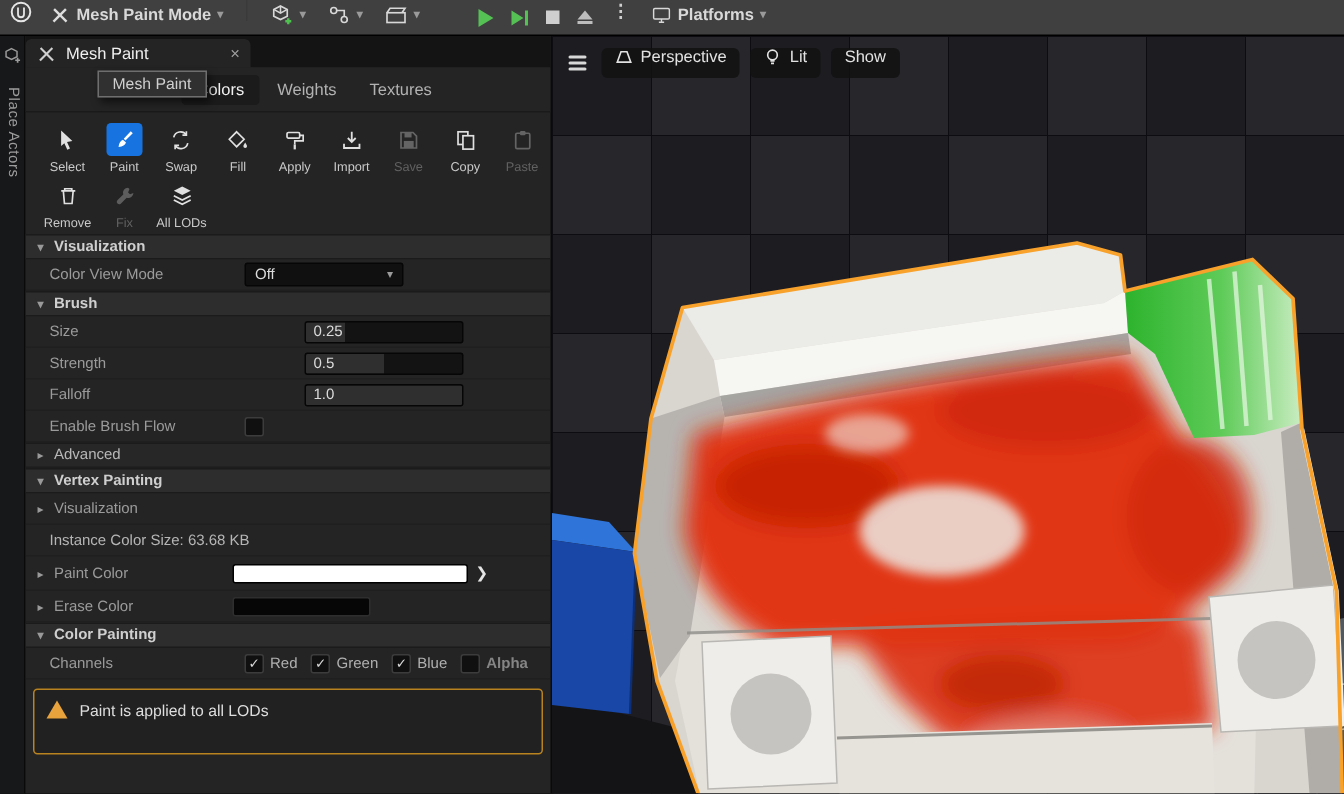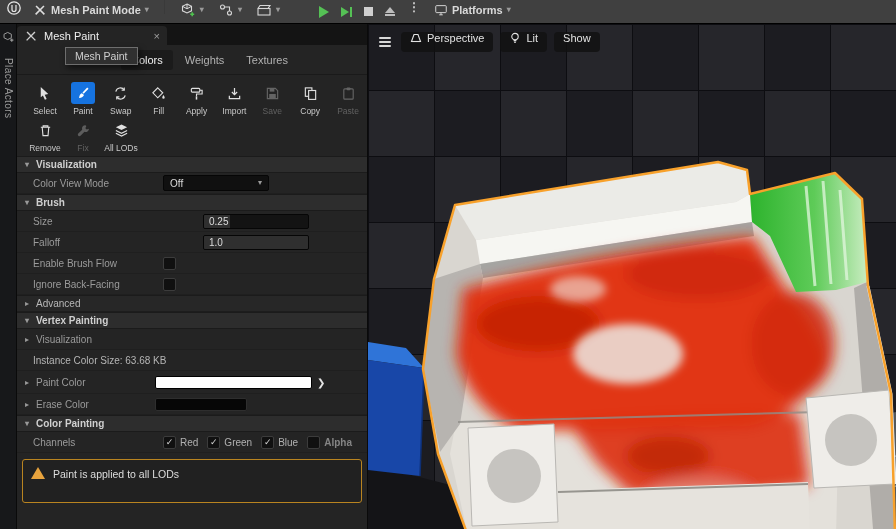--- a/index.html
+++ b/index.html
@@ -346,32 +346,35 @@
         <span>Brush</span>
       </div>
       <div class="row">
         <span class="lbl">Size</span>
         <div class="slider">
           <div class="fill" style="width:25%"></div>
           <span class="val">0.25</span>
         </div>
       </div>
       <div class="row">
+        <span class="lbl">Strength</span>
+        <div class="slider">
+          <div class="fill" style="width:50%"></div>
+          <span class="val">0.5</span>
+        </div>
+      </div>
+      <div class="row">
         <span class="lbl">Falloff</span>
         <div class="slider">
           <div class="fill" style="width:100%"></div>
           <span class="val">1.0</span>
         </div>
       </div>
       <div class="row">
         <span class="lbl">Enable Brush Flow</span>
-        <div class="checkbox"></div>
-      </div>
-      <div class="row">
-        <span class="lbl">Ignore Back-Facing</span>
         <div class="checkbox"></div>
       </div>
 
       <div class="sec-hdr sub-hdr">
         <span class="tw">▸</span>
         <span>Advanced</span>
       </div>
 
       <div class="sec-hdr">
         <span class="tw">▾</span>

